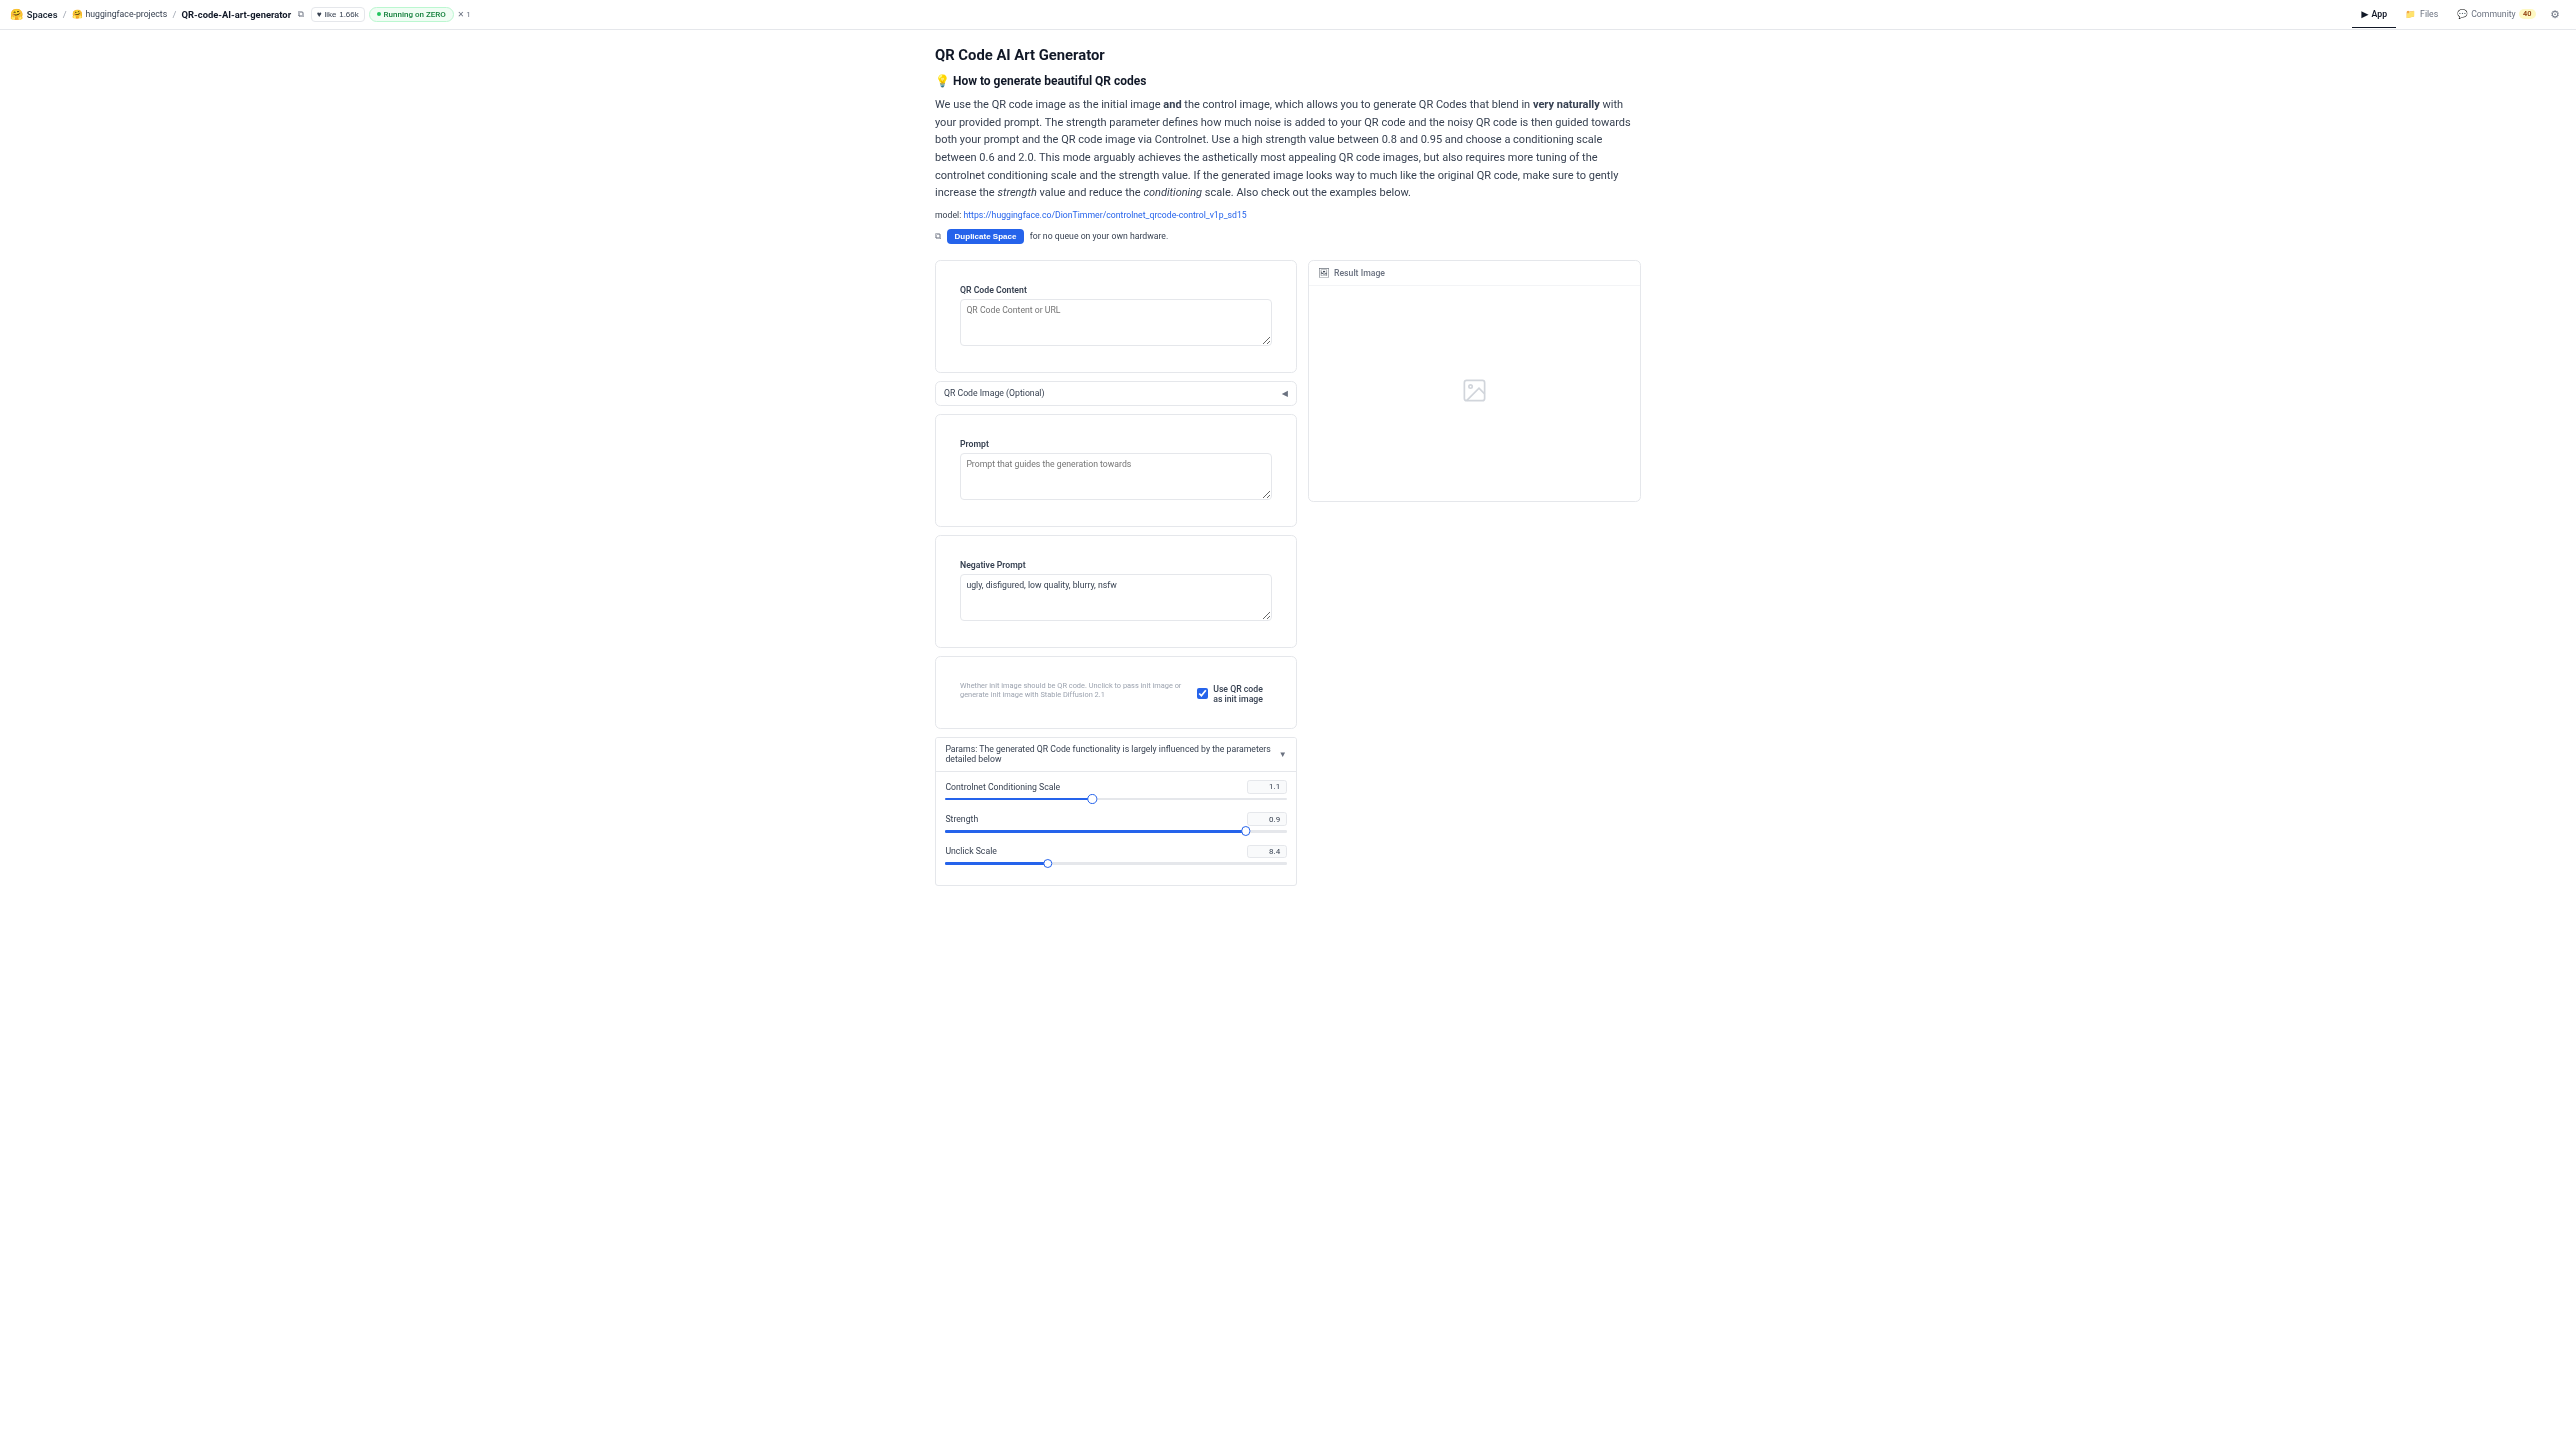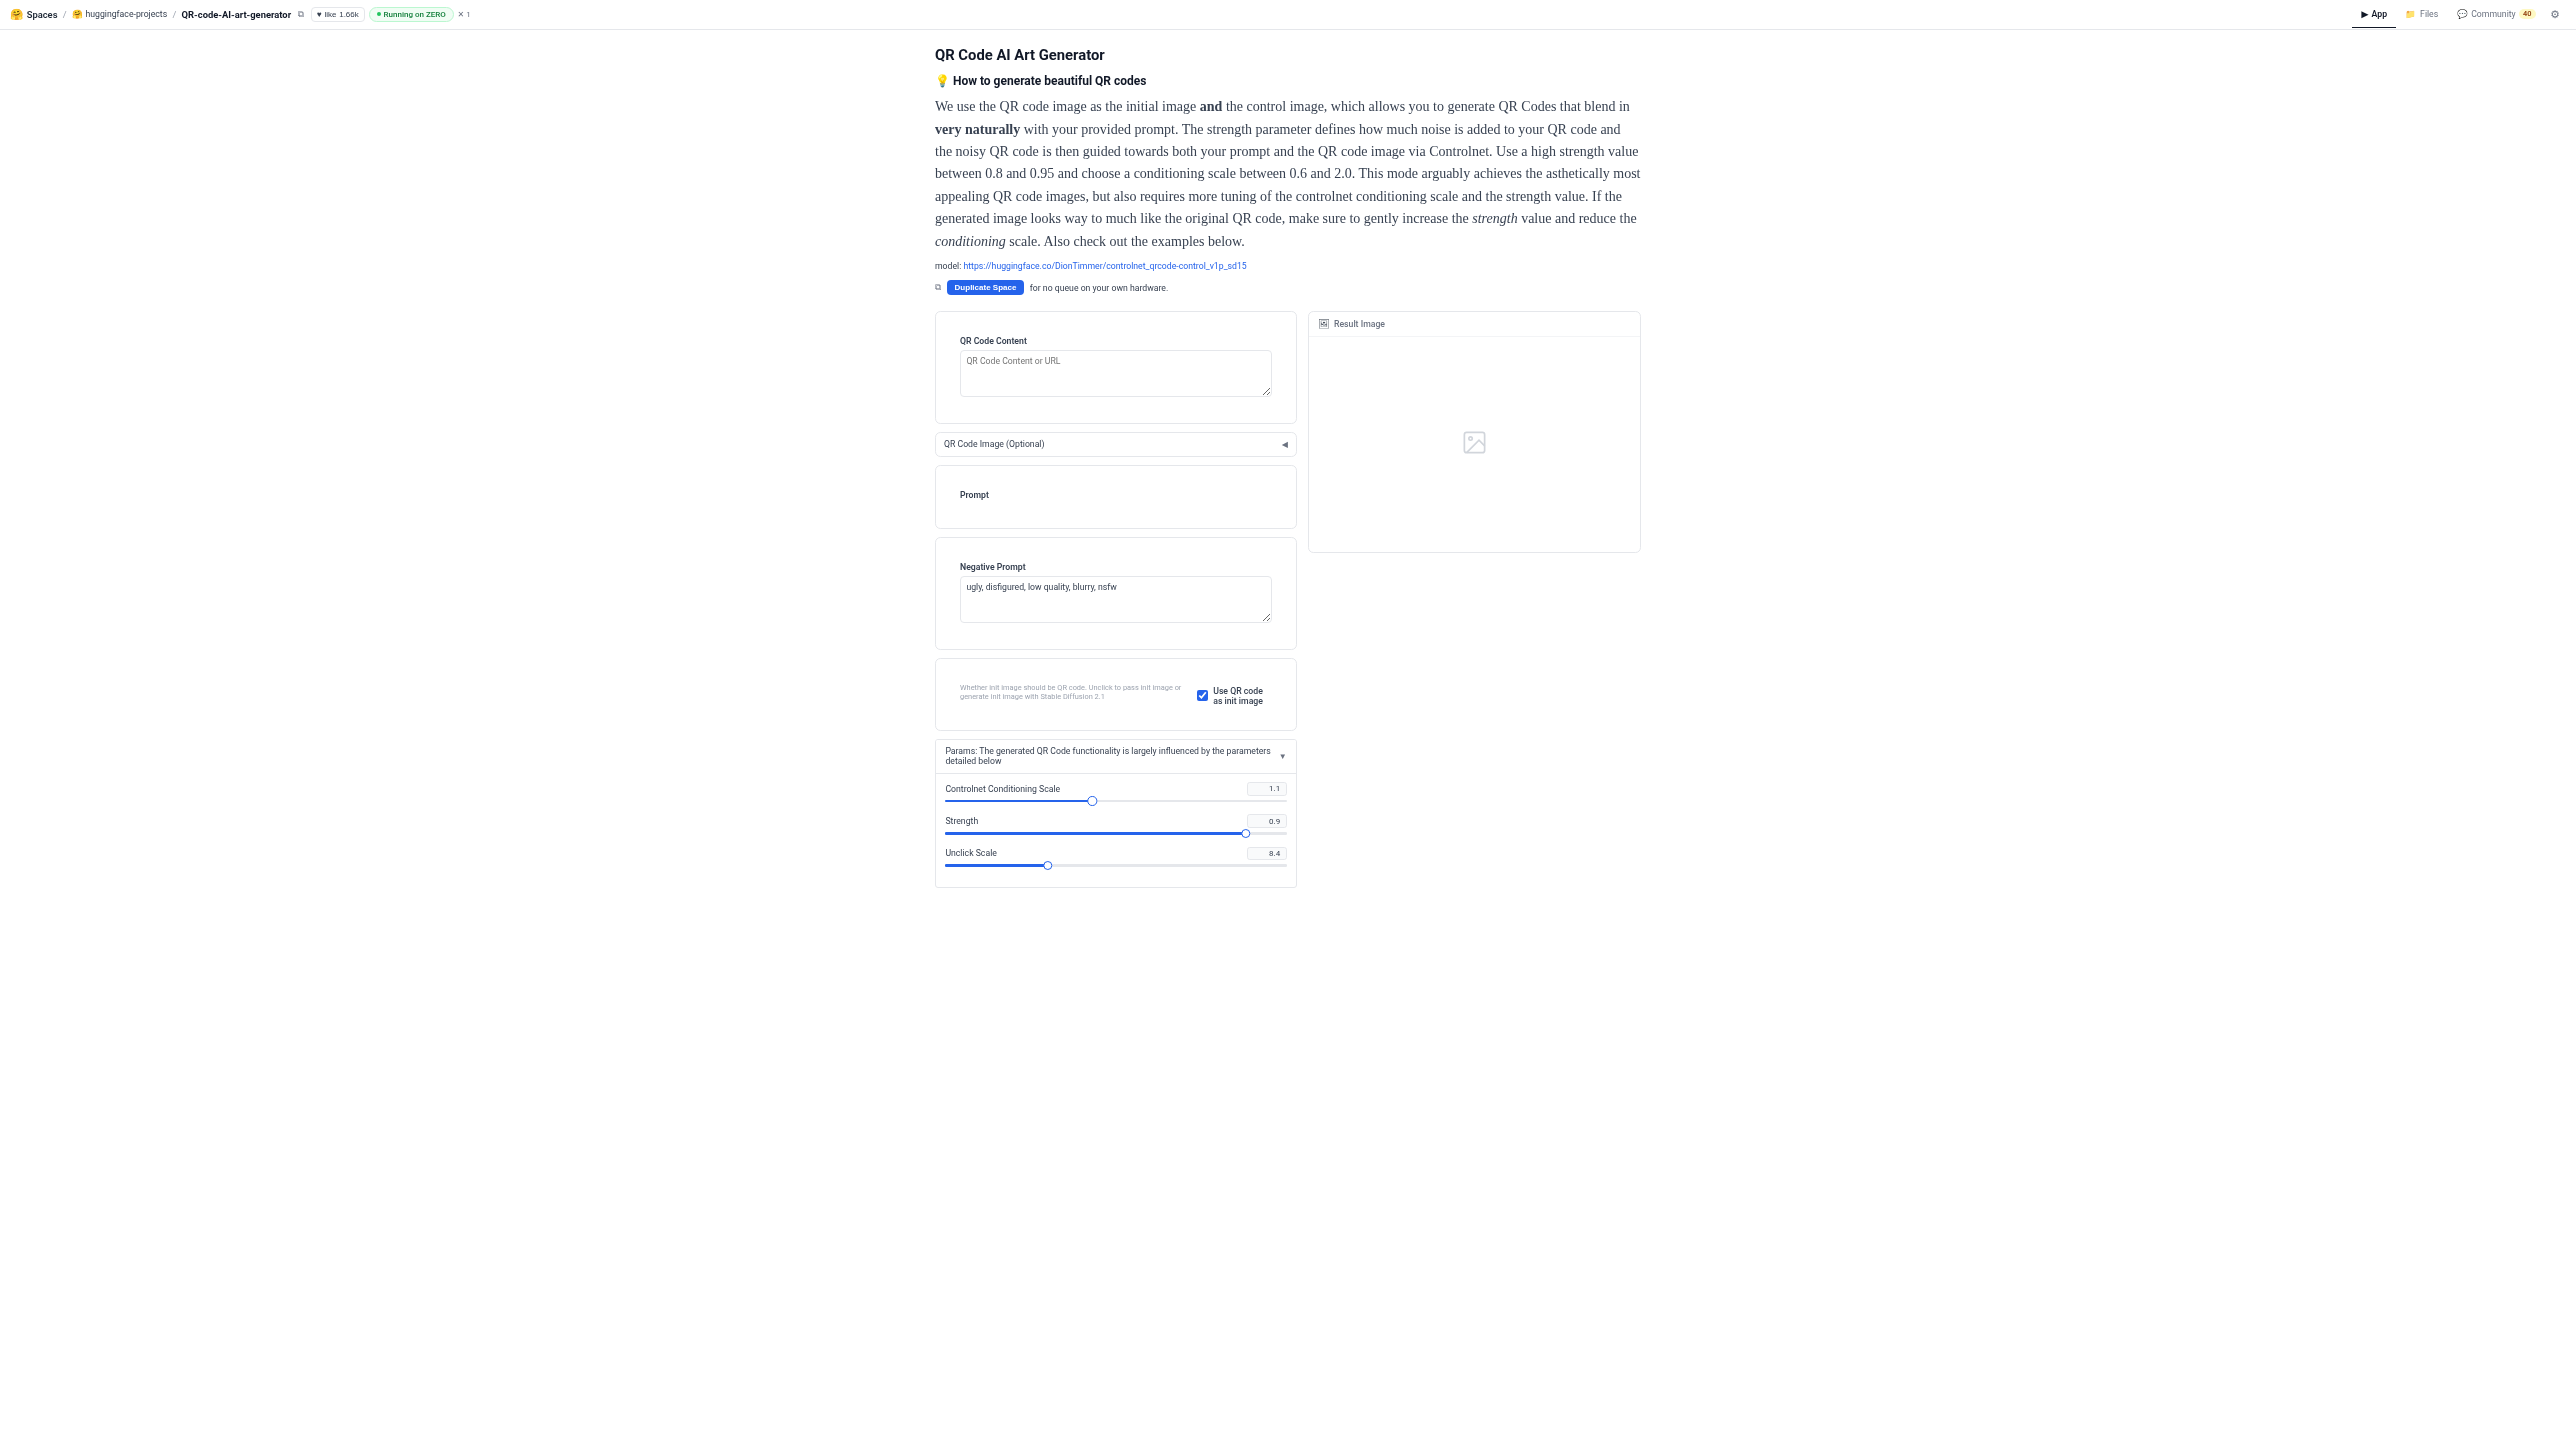--- a/index.html
+++ b/index.html
@@ -118,21 +118,21 @@
     }
     .settings-icon { font-size: 10.7px; color: #6b7280; cursor: pointer; padding: 5.4px; }
 
     
     .main { max-width: 738px; margin: 0 auto; padding: 16px 16px; }
 
     .page-title { font-size: 14.8px; font-weight: 700; margin-bottom: 10.7px; color: #111827; }
 
     .section-heading { font-size: 12px; font-weight: 700; margin-bottom: 8px; color: #111827; }
 
-    .description { font-size: 14px; line-height: 1.6; color: #374151; margin-bottom: 8px; font-family: Liberation Serif, serif; }
+    .description { font-size: 11px; line-height: 1.6; color: #374151; margin-bottom: 8px; }
     .description strong { font-weight: 700; }
     .description em { font-style: italic; }
 
     .model-link { font-size: 8.7px; color: #374151; margin-bottom: 9.4px; }
     .model-link a { color: #2563eb; text-decoration: none; }
 
     .duplicate-row { display: flex; align-items: center; gap: 5.4px; margin-bottom: 16px; }
     .duplicate-icon { color: #6b7280; font-size: 8.7px; }
     .duplicate-btn {
       background: #2563eb;
@@ -373,20 +373,21 @@
         <textarea rows="3" placeholder="QR Code Content or URL" style=""></textarea>
       </div>
 
       <div class="collapsible-header">
         <span class="collapsible-label">QR Code Image (Optional)</span>
         <span class="chevron">◀</span>
       </div>
 
       <div class="form-group">
         <label class="form-label">Prompt</label>
+        <textarea rows="3" placeholder="Prompt that guides the generation towards" style=""></textarea>
       </div>
 
       <div class="form-group">
         <label class="form-label">Negative Prompt</label>
         <textarea rows="2" style="">ugly, disfigured, low quality, blurry, nsfw</textarea>
       </div>
 
       <div class="form-group checkbox-group">
         <span class="checkbox-hint">Whether init image should be QR code. Unclick to pass init image or generate init image with Stable Diffusion 2.1</span>
         <div class="checkbox-row">

